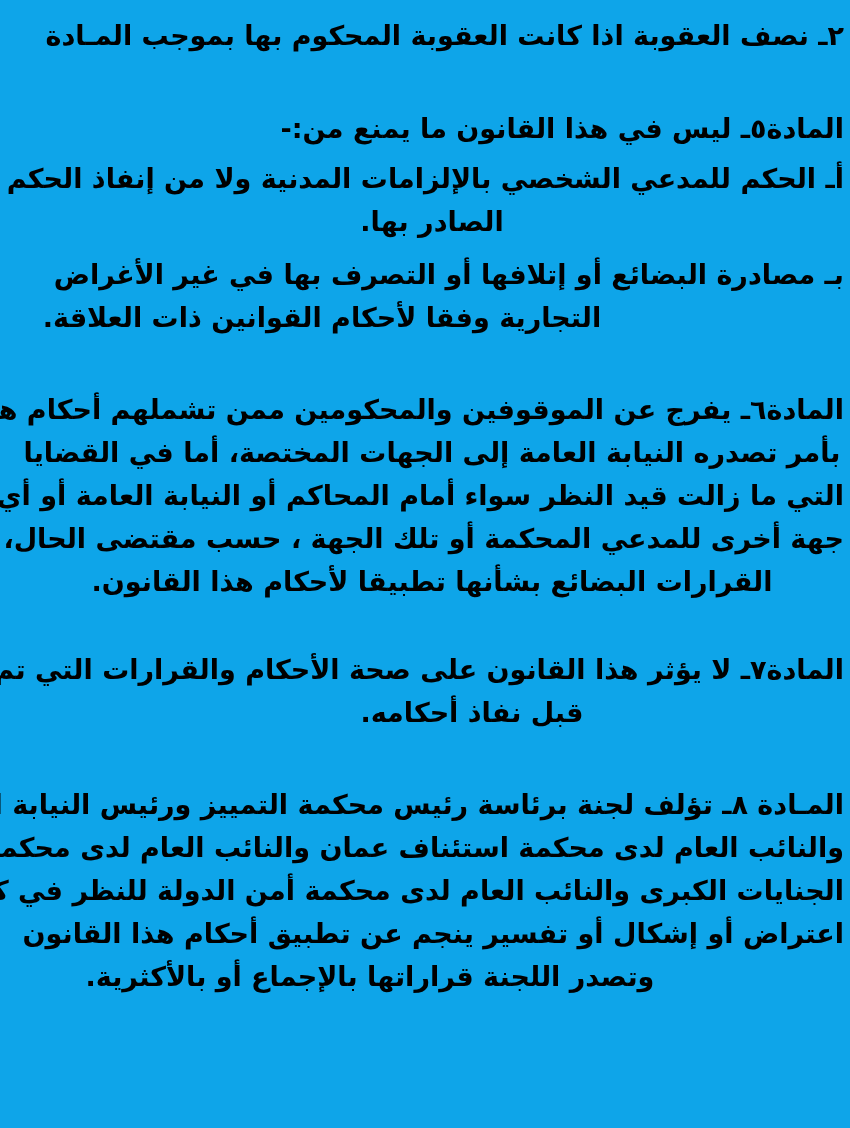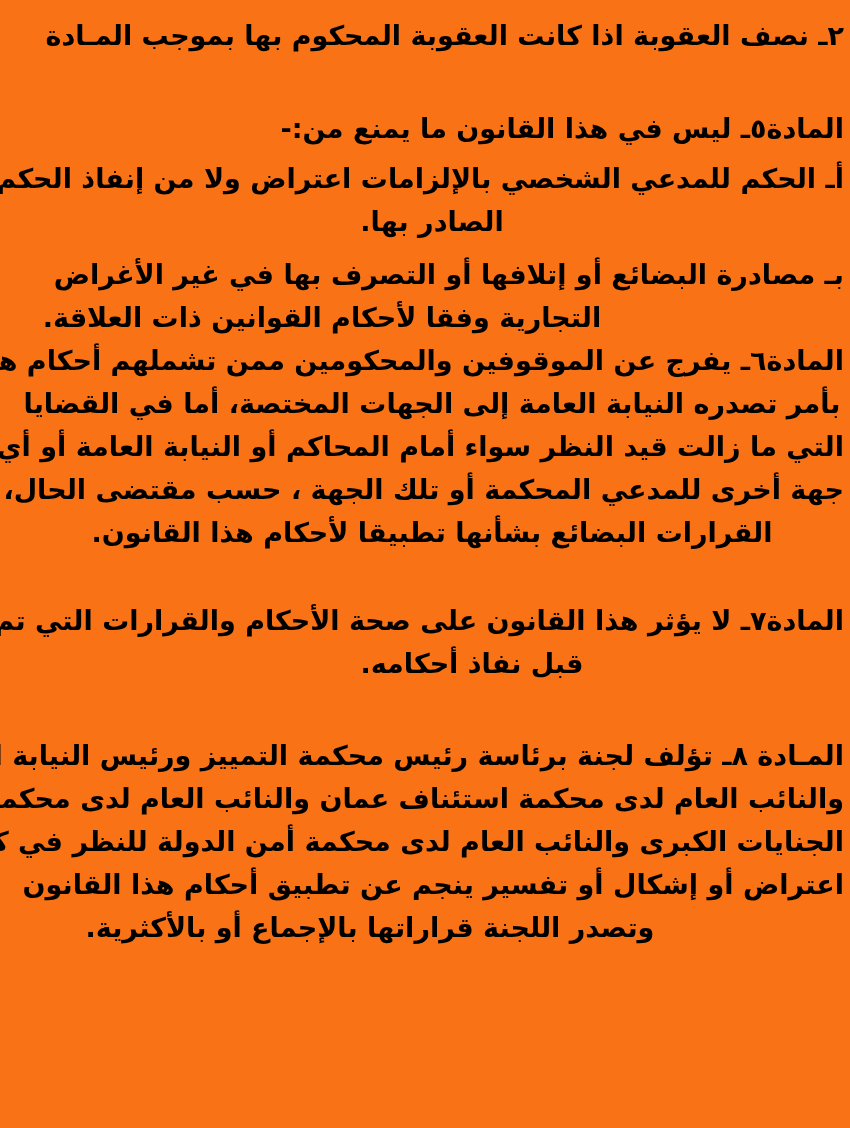--- a/index.html
+++ b/index.html
@@ -1,21 +1,21 @@
 <!DOCTYPE html>
 <html lang="ar" dir="rtl"><head>
 <meta charset="utf-8">
 <style>
   * { margin: 0; padding: 0; box-sizing: border-box; }
   html, body { width: 850px; height: 1128px; background: #ffffff; }
   .page {
     position: relative;
     width: 850px;
     height: 1128px;
-    background: #f97316;
+    background: #0ea5e9;
     color: #000000;
     direction: rtl;
     unicode-bidi: embed;
     font-family: "DejaVu Sans", sans-serif;
     font-weight: 700;
     font-size: 27px;
     line-height: 43px;
     padding: 14px 6px 0 20px;
     overflow: hidden;
   }
@@ -25,40 +25,40 @@
   
   .ind45 { padding-right: 42px; }
   
   .sL  { transform: translateX(-110px); }
   .sL2 { transform: translateX(-62px); }
   .sR  { transform: translateX(40px); }
   
   .b1 { margin-bottom: 50px; }
   .b2 { margin-bottom: 7px; }
   .b3 { margin-bottom: 10px; }
-  .b4 { }
+  .b4 { margin-bottom: 49px; }
   .b5 { margin-bottom: 45px; }
   .b6 { margin-bottom: 49px; }
   .b7 { margin-bottom: 0; }
 </style>
 </head>
 <body>
 
 <div class="page">
 
   <section class="b1">
     <div class="ln r">٢ـ نصف العقوبة اذا كانت العقوبة المحكوم بها بموجب المـادة</div>
   </section>
 
   <section class="b2">
     <div class="ln r">المادة٥ـ ليس في هذا القانون ما يمنع من:-</div>
   </section>
 
   <section class="b3">
-    <div class="ln r">أـ  الحكم للمدعي الشخصي بالإلزامات اعتراض ولا من إنفاذ الحكم</div>
+    <div class="ln r">أـ  الحكم للمدعي الشخصي بالإلزامات المدنية ولا من إنفاذ الحكم</div>
     <div class="ln c">الصادر بها.</div>
   </section>
 
   <section class="b4">
     <div class="ln r">بـ مصادرة البضائع أو إتلافها أو التصرف بها في غير الأغراض</div>
     <div class="ln c sL">التجارية وفقا لأحكام القوانين ذات العلاقة.</div>
   </section>
 
   <section class="b5">
     <div class="ln r">المادة٦ـ يفرج عن الموقوفين والمحكومين ممن تشملهم أحكام هذا القانون</div>

